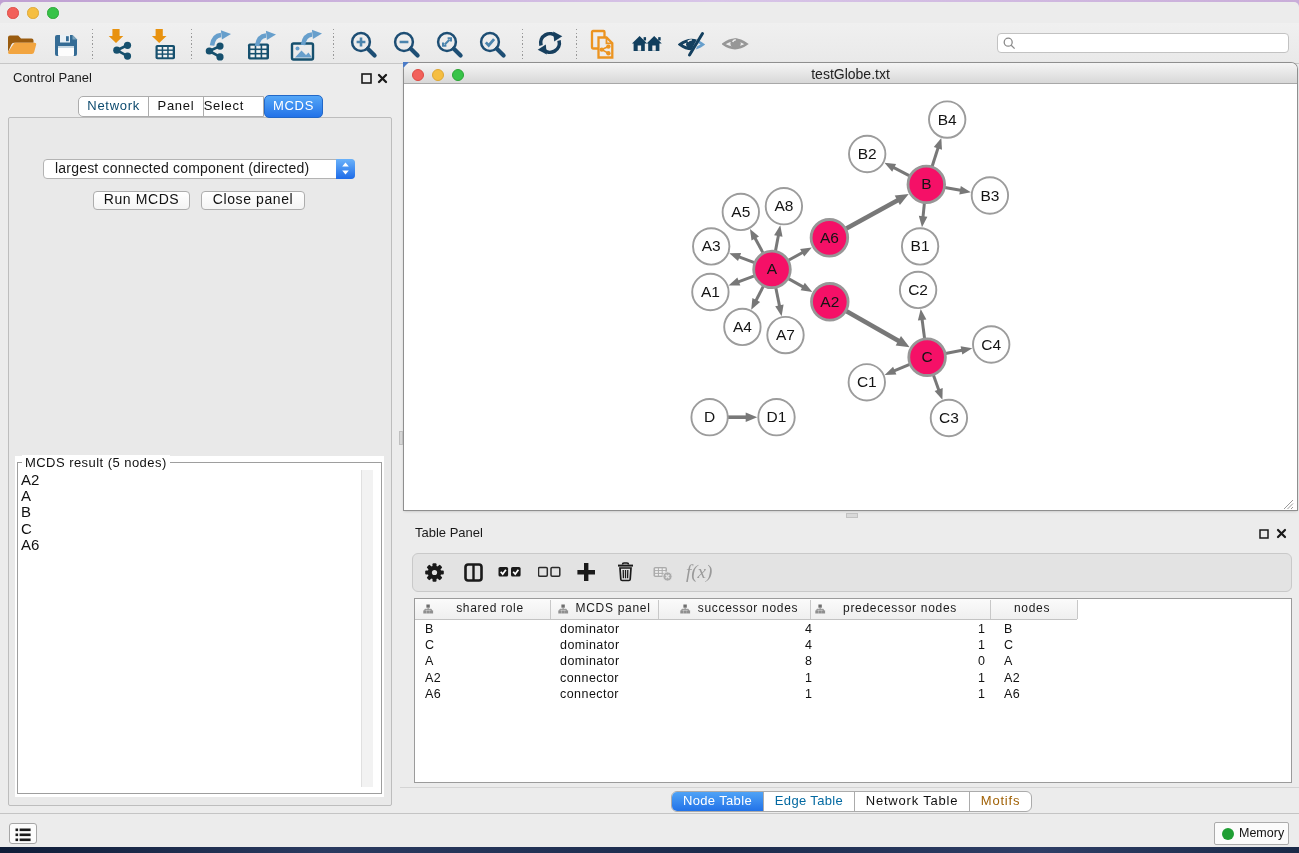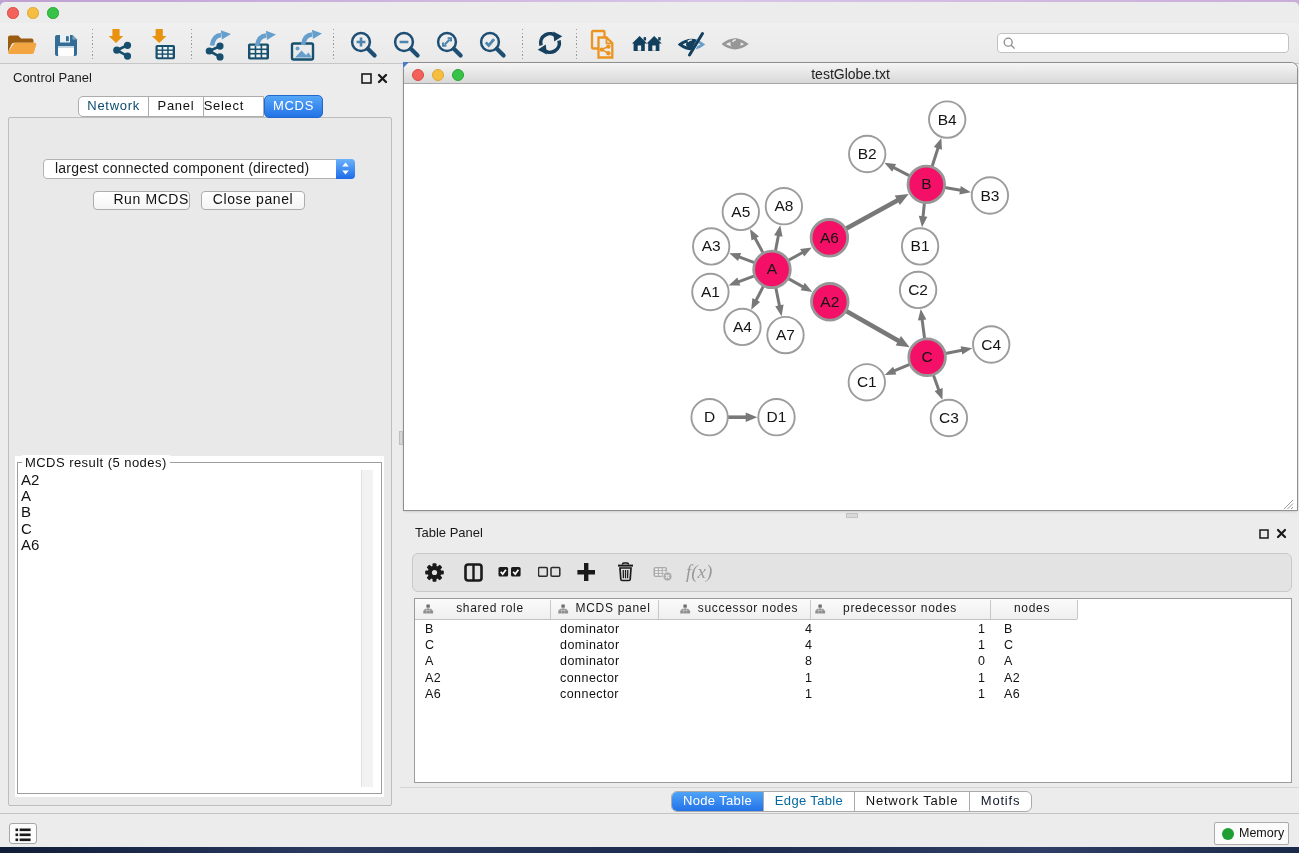--- a/index.html
+++ b/index.html
@@ -187,21 +187,21 @@
 <div style="width:60px;font-size:13px;letter-spacing:0.7px;line-height:17.5px;color:#111">Select</div>
 </div>
 <div class="abs" style="left:264px;top:93px;width:59px;height:23px;background:linear-gradient(#55A7F7,#2272E8);border:1px solid #2268C8;border-radius:5px;color:#fff;font-size:13px;letter-spacing:0.7px;text-align:center;line-height:20px">MCDS</div>
 <div class="abs" style="left:43px;top:156.5px;width:312px;height:20px;background:#fff;border:1px solid #B3B3B3;border-radius:4px"></div>
 <div class="abs" style="left:55px;top:158px;font-size:14px;letter-spacing:0.2px;color:#1A1A1A">largest connected component (directed)</div>
 <div class="abs" style="left:336px;top:156.5px;width:19px;height:20px;background:linear-gradient(#6AB2FA,#1D6BE8);border-radius:0 4px 4px 0"></div>
 <svg style="position:absolute;left:340px;top:160px" width="11" height="13" viewBox="0 0 11 13">
       <path d="M5.5 0.5 L8.8 4.4 H2.2 z" fill="#fff"></path>
       <path d="M5.5 12.5 L2.2 8.6 h6.6 z" fill="#fff"></path>
     </svg>
-<div class="abs" style="left:93px;top:189px;width:97px;height:19px;background:linear-gradient(#FFFFFF,#F4F4F4);border:1px solid #ADADAD;border-radius:4px;font-size:14px;letter-spacing:0.6px;color:#111;text-align:right;line-height:15.5px">Run MCDS</div>
+<div class="abs" style="left:93px;top:189px;width:97px;height:19px;background:linear-gradient(#FFFFFF,#F4F4F4);border:1px solid #ADADAD;border-radius:4px;font-size:14px;letter-spacing:0.6px;color:#111;text-align:center;line-height:15.5px">Run MCDS</div>
 <div class="abs" style="left:201px;top:189px;width:104px;height:19px;background:linear-gradient(#FFFFFF,#F4F4F4);border:1px solid #ADADAD;border-radius:4px;font-size:14px;letter-spacing:0.6px;color:#111;text-align:center;line-height:15.5px">Close panel</div>
 <div class="abs" style="left:15px;top:453.5px;width:369px;height:341px;background:#fff"></div>
 <div class="abs" style="left:17px;top:460px;width:365px;height:332px;border:1px solid #9E9E9E"></div>
 <div class="abs" style="left:22px;top:453px;background:#fff;padding:0 3px;font-size:13px;letter-spacing:0.45px;color:#111">MCDS result (5 nodes)</div>
 <div class="abs" style="left:361px;top:468px;width:12px;height:317px;background:#F2F2F2;border-left:1px solid #E0E0E0"></div>
 <div class="abs" style="left:21px;top:469.0px;font-size:15px;color:#111">A2</div>
 <div class="abs" style="left:21px;top:485.2px;font-size:15px;color:#111">A</div>
 <div class="abs" style="left:21px;top:501.4px;font-size:15px;color:#111">B</div>
 <div class="abs" style="left:21px;top:517.6px;font-size:15px;color:#111">C</div>
 <div class="abs" style="left:21px;top:533.8px;font-size:15px;color:#111">A6</div>
@@ -435,21 +435,21 @@
 <div class="abs" style="left:425px;top:684.8px;font-size:12.5px;letter-spacing:0.45px;color:#111">A6</div>
 <div class="abs" style="left:560px;top:684.8px;font-size:12.5px;letter-spacing:0.45px;color:#111">connector</div>
 <div class="abs" style="left:712px;top:684.8px;width:100px;text-align:right;font-size:12.5px;color:#111">1</div>
 <div class="abs" style="left:885px;top:684.8px;width:100px;text-align:right;font-size:12.5px;color:#111">1</div>
 <div class="abs" style="left:1004px;top:684.8px;font-size:12.5px;letter-spacing:0.45px;color:#111">A6</div>
 <div class="abs" style="left:400px;top:785px;width:899px;height:1px;background:#D4D4D4"></div>
 <div class="abs" style="left:671px;top:789px;height:21px;display:flex;border:1px solid #ABABAB;border-radius:6px;overflow:hidden;background:#fff">
 <div style="width:91px;background:linear-gradient(#4FA3F6,#2272E8);color:#fff;font-size:13px;letter-spacing:0.35px;text-align:center;line-height:18px">Node Table</div>
 <div style="width:91px;border-left:1px solid #ABABAB;font-size:13px;letter-spacing:0.35px;color:#0369a1;text-align:center;line-height:18px">Edge Table</div>
 <div style="width:115px;border-left:1px solid #ABABAB;font-size:13px;letter-spacing:0.8px;color:#111;text-align:center;line-height:18px">Network Table</div>
-<div style="width:62px;border-left:1px solid #ABABAB;font-size:13px;letter-spacing:0.8px;color:#0f172a;text-align:center;line-height:18px">Motifs</div>
+<div style="width:62px;border-left:1px solid #ABABAB;font-size:13px;letter-spacing:0.8px;color:#a16207;text-align:center;line-height:18px">Motifs</div>
 </div>
 <div class="abs" style="left:0;top:811px;width:1299px;height:1px;background:#C4C4C4"></div>
 <div class="abs" style="left:9px;top:821px;width:28px;height:21px;background:#FCFCFC;border:1px solid #A6A6A6;border-radius:3px"></div>
 <svg style="position:absolute;left:15px;top:824px" width="16" height="16" viewBox="0 0 16 16">
       <rect x="0.5" y="2.5" width="2.6" height="2.6" fill="#1A1A1A"></rect>
       <rect x="4.6" y="2.5" width="11" height="2.6" fill="#1A1A1A"></rect>
       <rect x="0.5" y="7.5" width="2.6" height="2.6" fill="#1A1A1A"></rect>
       <rect x="4.6" y="7.5" width="11" height="2.6" fill="#1A1A1A"></rect>
       <rect x="0.5" y="12.5" width="2.6" height="2.6" fill="#1A1A1A"></rect>
       <rect x="4.6" y="12.5" width="11" height="2.6" fill="#1A1A1A"></rect>

